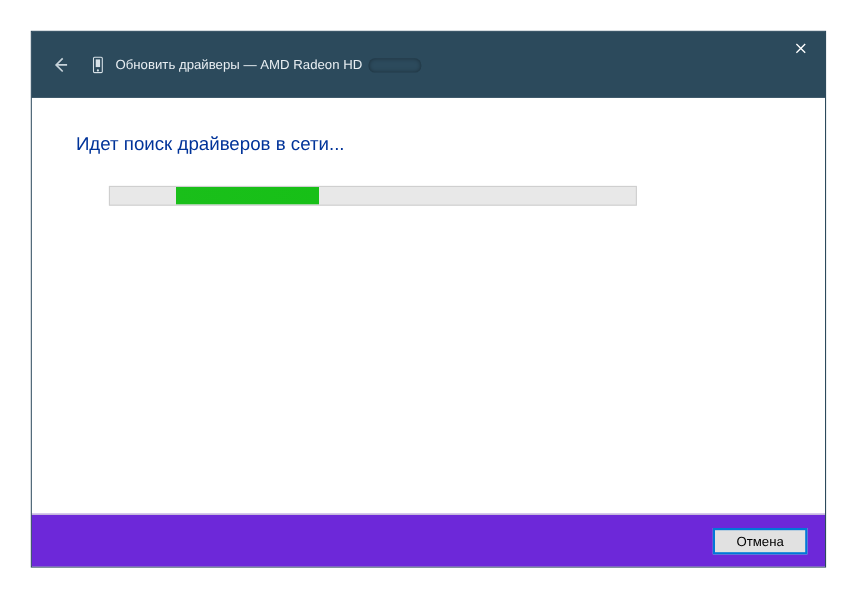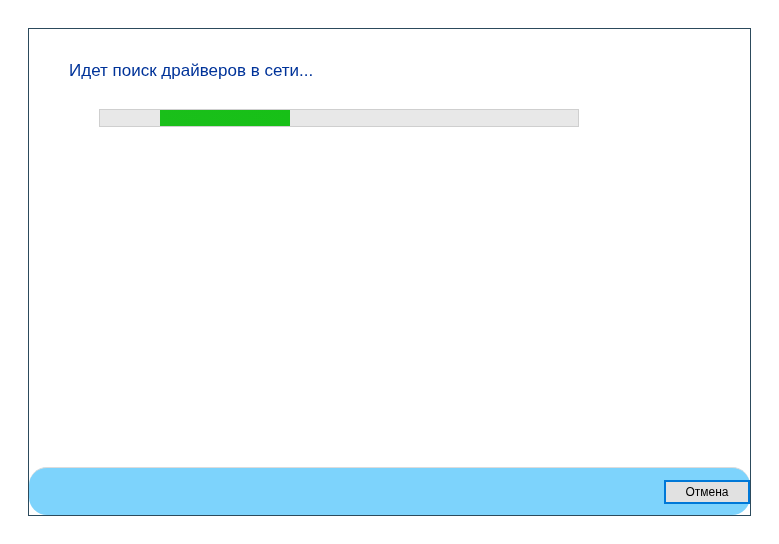--- a/index.html
+++ b/index.html
@@ -99,42 +99,66 @@
     position: absolute;
     left: 60px;
     top: 0;
     width: 130px;
     height: 100%;
     background: linear-gradient(to right, #1abf1a, #17c017);
   }
   .footer {
     height: 48px;
     border-top: 1px solid #dcdcdc;
-    background: #7dd3fc;
+    background: #6d28d9;
     display: flex;
     align-items: center;
     justify-content: flex-end;
-    border-radius: 18px;
+    padding-right: 16px;
   }
   .cancel-btn {
     min-width: 86px;
     height: 24px;
     background: #e1e1e1;
     border: 2px solid #0078d7;
     font-size: 12px;
     font-family: inherit;
     cursor: pointer;
     padding: 0 12px;
   }
 </style>
 </head>
 <body>
 
 <div class="window">
 
+  <div class="titlebar">
+    <div class="back-btn" title="Back">
+      <svg viewBox="0 0 16 16">
+        <path d="M10 2 L4 8 L10 14" stroke="currentColor" stroke-width="1.5" fill="none"></path>
+        <path d="M4 8 L14 8" stroke="currentColor" stroke-width="1.5" fill="none"></path>
+      </svg>
+    </div>
+    <div class="device-icon">
+      <svg viewBox="0 0 12 16">
+        <rect x="2" y="1" width="8" height="14" rx="1" fill="none" stroke="#d8e2e8" stroke-width="1"></rect>
+        <rect x="4" y="3" width="4" height="7" fill="#d8e2e8"></rect>
+        <circle cx="6" cy="13" r="1" fill="#d8e2e8"></circle>
+      </svg>
+    </div>
+    <span class="title-text">
+      <span>Обновить драйверы — AMD Radeon HD</span>
+      <span class="title-suffix"></span>
+    </span>
+    <div class="close-btn" title="Close">
+      <svg viewBox="0 0 10 10">
+        <path d="M1 1 L9 9 M9 1 L1 9" stroke="currentColor" stroke-width="1.2"></path>
+      </svg>
+    </div>
+  </div>
 
   <div class="content">
     <div class="status-text">Идет поиск драйверов в сети...</div>
     <div class="progress-container" style="width: 480px;">
       <div class="progress-chunk" style="left: 60px; width: 130px;"></div>
     </div>
   </div>
 
   <div class="footer">
     <button class="cancel-btn">Отмена</button>

